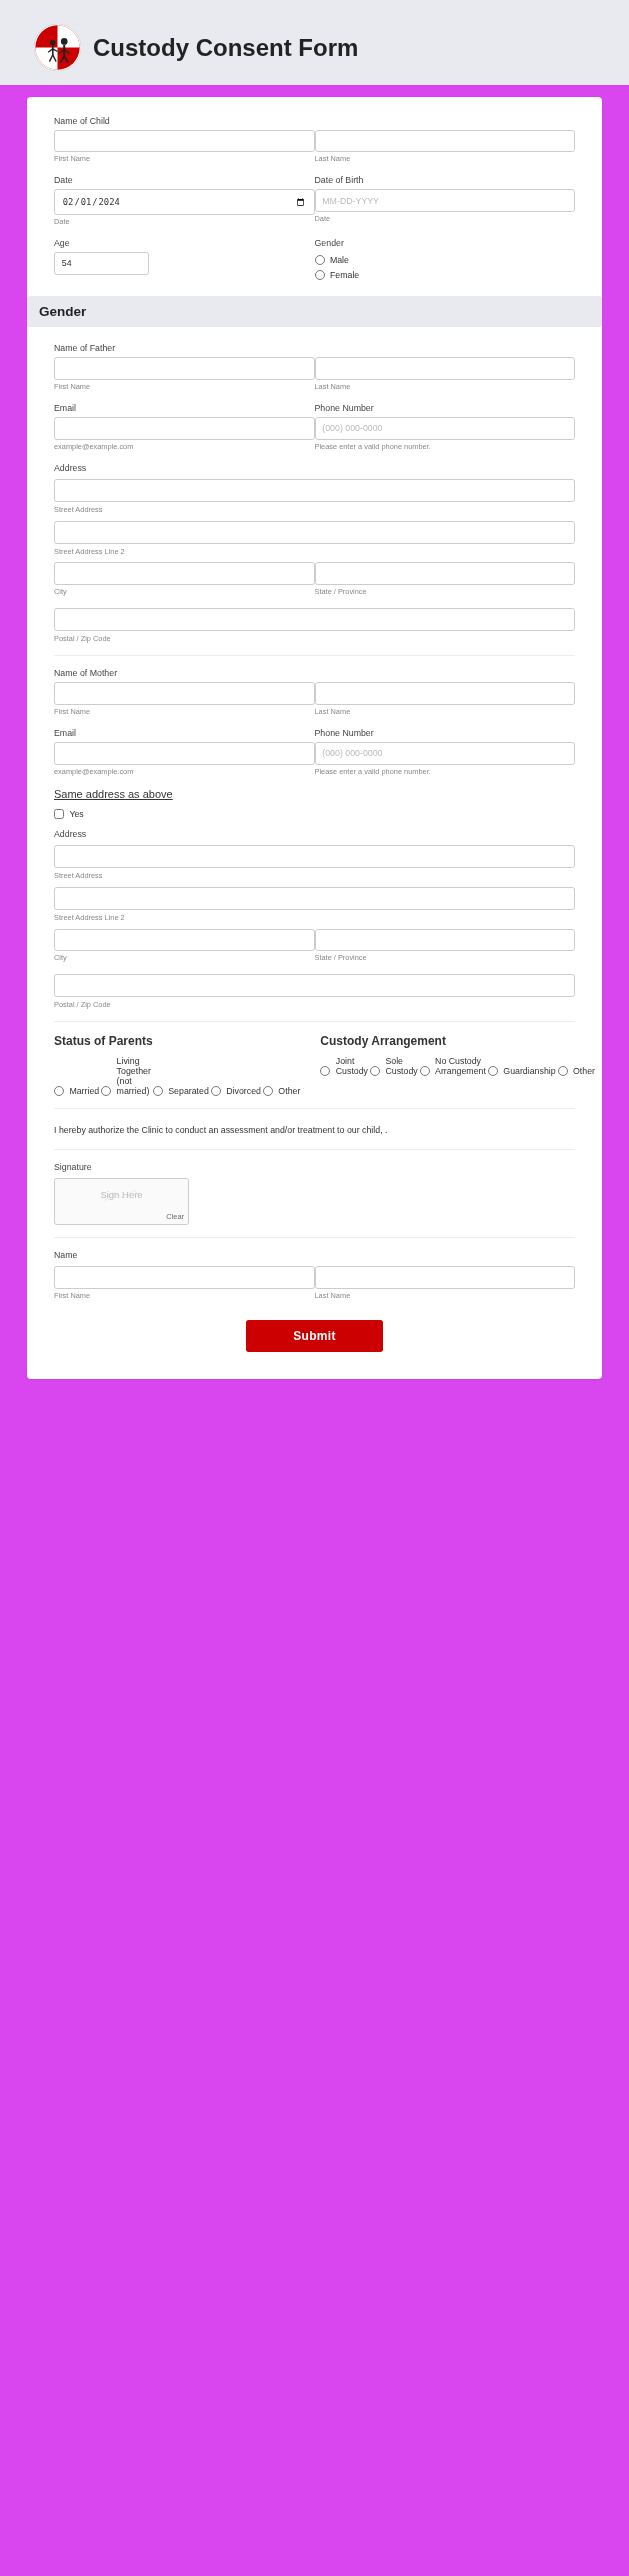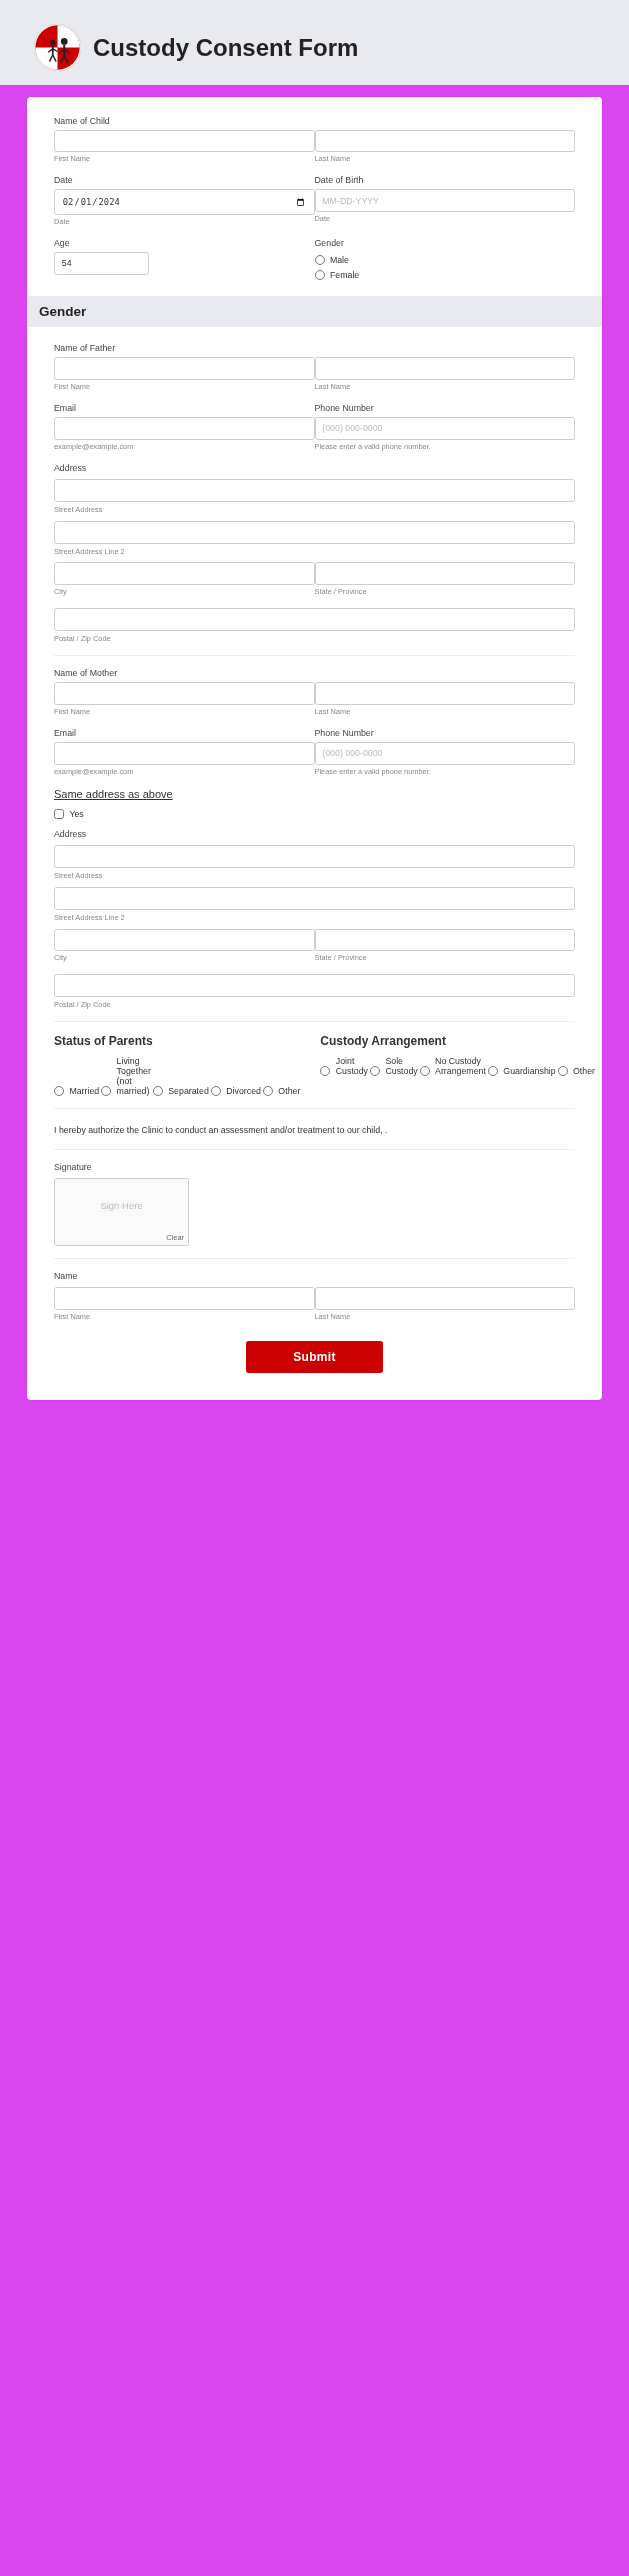--- a/index.html
+++ b/index.html
@@ -151,21 +151,21 @@
     .signature-label {
       font-size: 8.8px;
       color: #444;
       font-weight: 500;
       margin-bottom: 5.4px;
     }
     .signature-box {
       border: 1px solid #ccc;
       border-radius: 2.7px;
       width: 135px;
-      height: 68px;
+      height: 47px;
       display: flex;
       align-items: center;
       justify-content: flex-end;
       flex-direction: column;
       position: relative;
       background: #fafafa;
     }
     .sign-here-text {
       font-size: 9.5px;
       color: #bbb;

